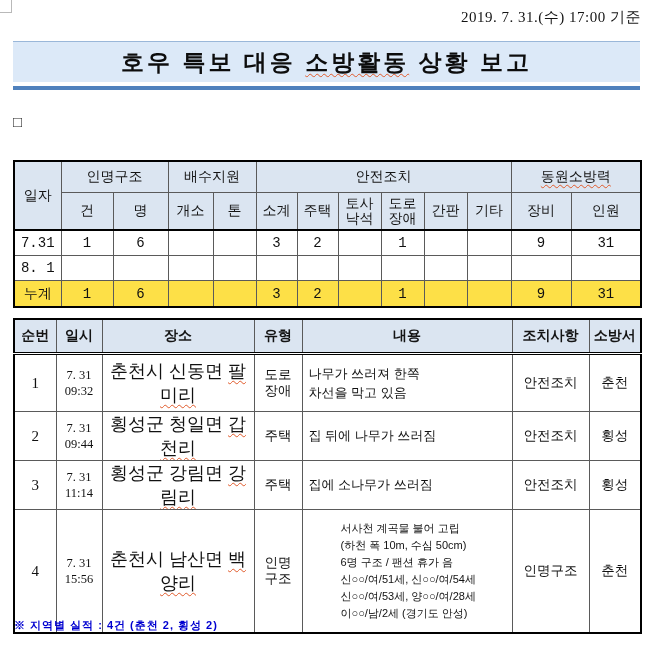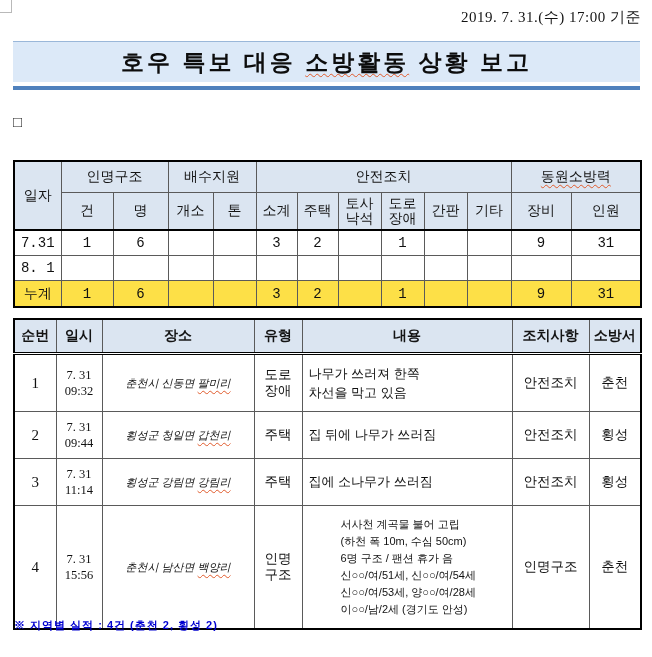--- a/index.html
+++ b/index.html
@@ -50,21 +50,21 @@
   .t1 thead tr.grp th.grp-cell { border-bottom:1px solid #5a5a5a; }
   .t1 thead th.corner { border-bottom:2px solid #000; }
   .preline { white-space:pre-line; }
   .t1 tbody td { height:24px; font-size:14px; }
   .t1 tbody tr.total td { background:#fde047; height:25px; }
   .num { font-family:Liberation Mono, monospace; font-size:15px; }
   .t2 thead th { height:32px; border-bottom:3px double #000; font-size:14px;font-weight:bold; }
   .t2 td { font-size:13.5px; }
   .t2 .no-cell { font-family:"Liberation Serif", serif; font-size:15px; }
   .t2 .dt-cell { font-family:"Liberation Serif", serif; font-size:12.5px; line-height:1.3; }
-  .t2 .place-cell { font-size:11px;font-style:italic; }
+  .t2 .place-cell { font-size:18px; }
   .t2 .type-cell { font-size:13.5px; line-height:1.2; }
   .t2 .content-cell { text-align:left; padding:3px 6px; font-size:13px; line-height:1.5; }
   .t2 .content-cell.dense { font-size:11px; line-height:1.55;padding-left:38px; }
   .t2 .r1 td { height:50px; }
   .t2 .r2 td { height:40px; }
   .t2 .r3 td { height:40px; }
   .t2 .r4 td { height:116px; }
   .footer-note {
     position:absolute; left:14px; top:618px;
     font-size:11px; font-weight:700; color:#0000d0; letter-spacing:1px;

